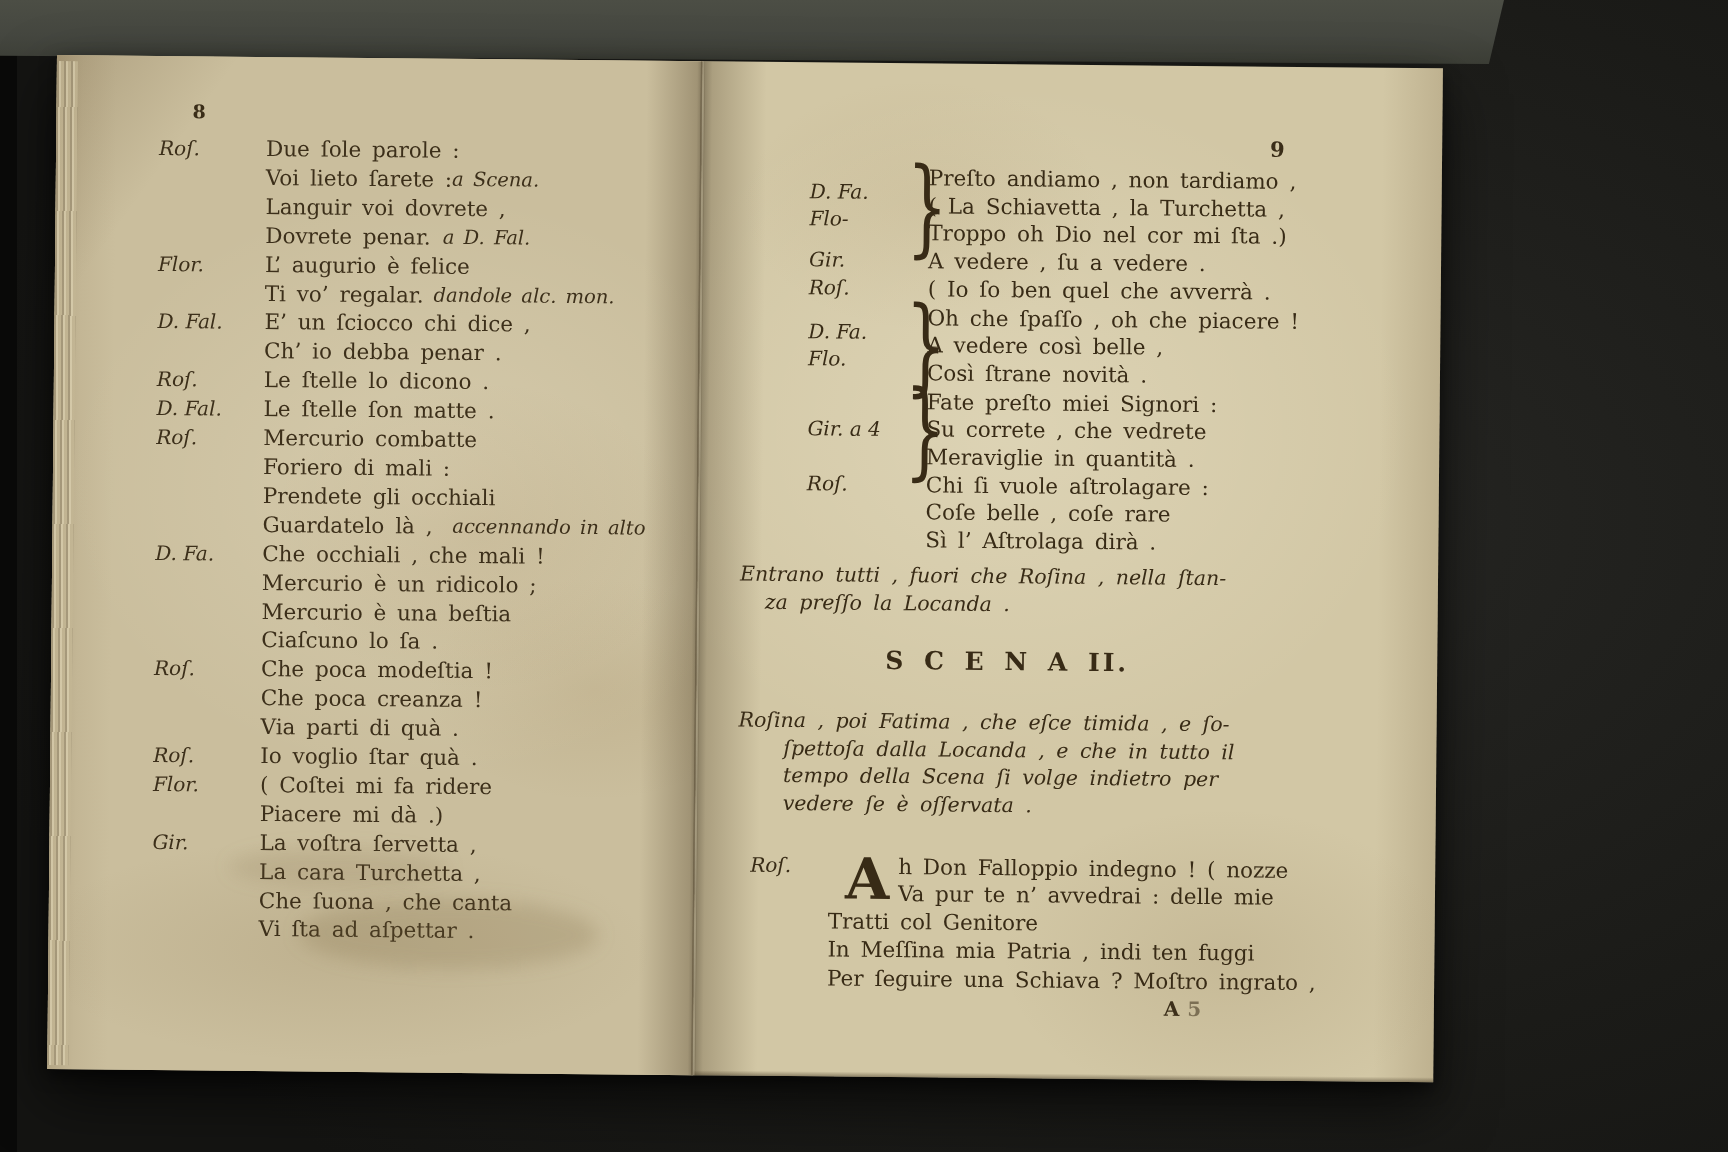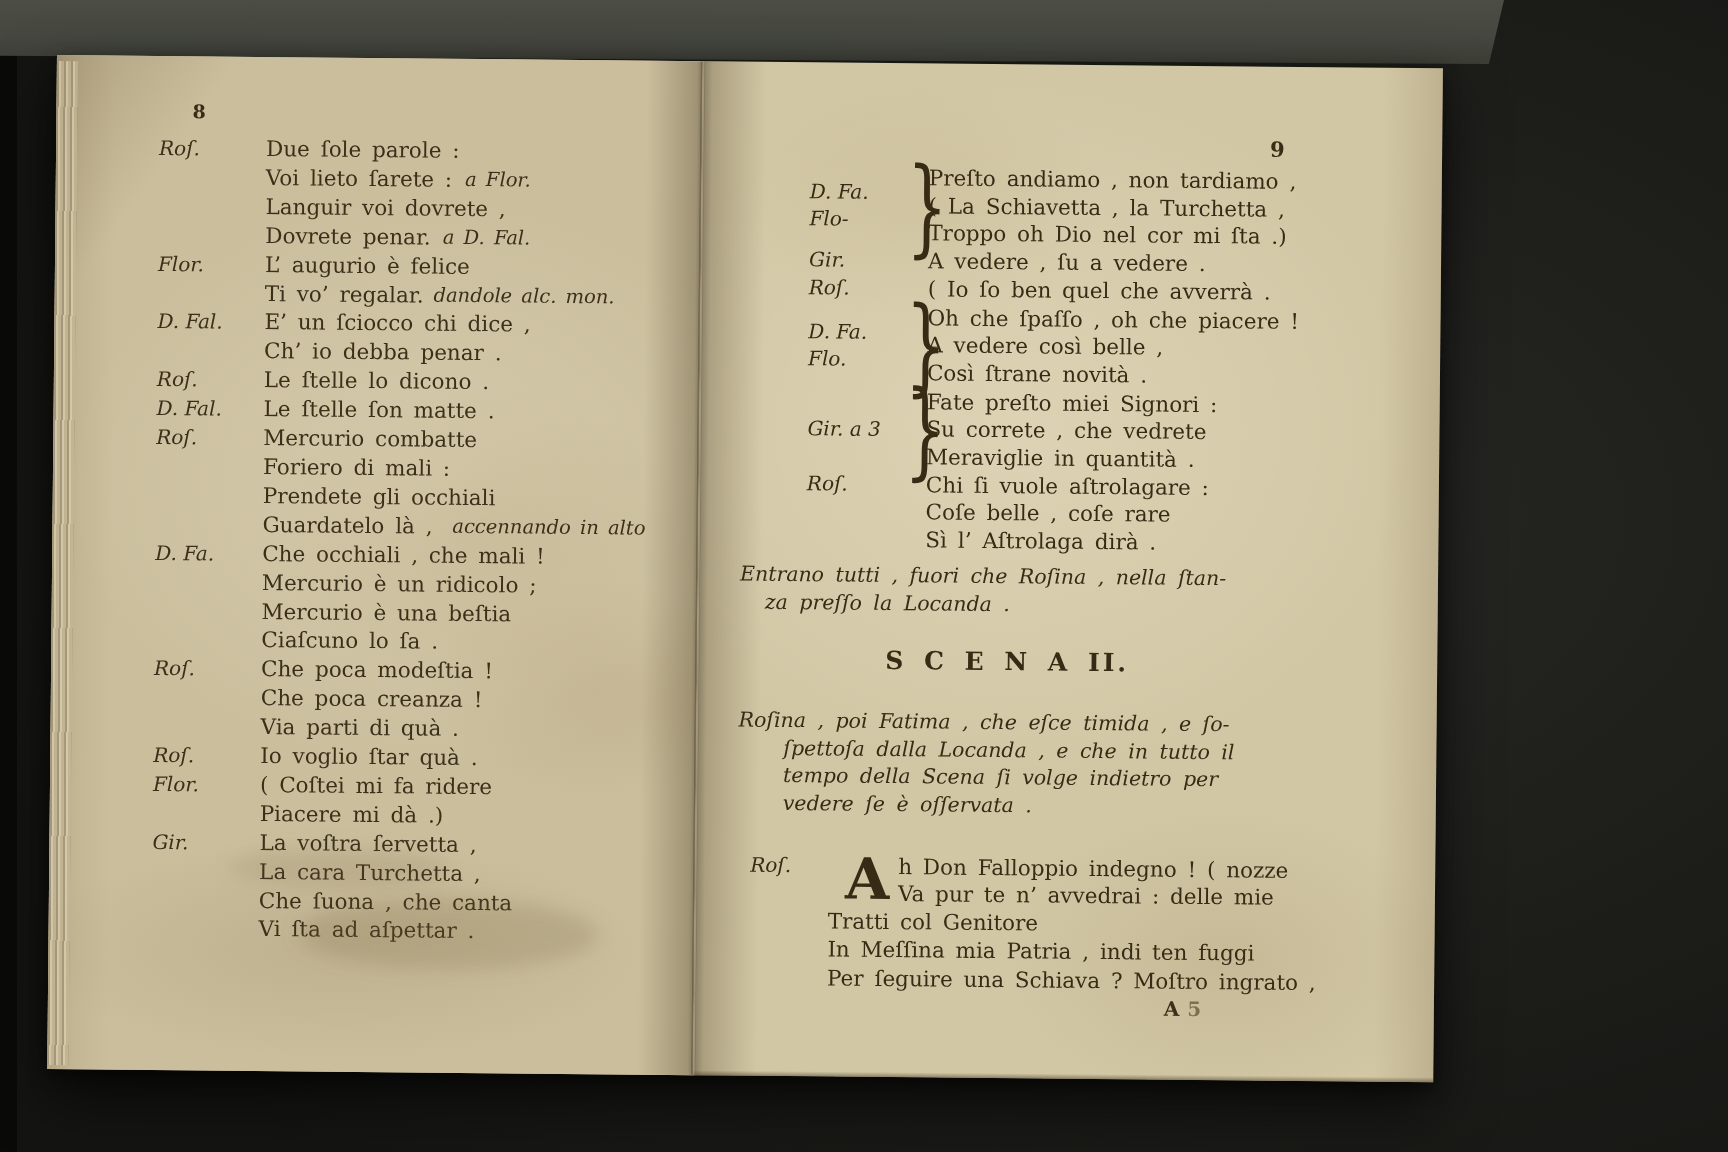--- a/index.html
+++ b/index.html
@@ -112,21 +112,21 @@
   <div class="page page-left">
     <span class="pagenum pagenum-left">8</span>
     <div class="lcontent" id="left-lines">
         <div class="vrow">
           <span class="speaker">Roſ.</span>
           <span class="vtext">Due ſole parole :</span>
         </div>
         <div class="vrow al-right">
           <span class="speaker"></span>
           <span class="vtext">Voi lieto ſarete :</span>
-          <span class="vnote">a Flor.</span>
+          <span class="vnote">a Scena.</span>
         </div>
         <div class="vrow">
           <span class="speaker"></span>
           <span class="vtext">Languir voi dovrete ,</span>
         </div>
         <div class="vrow al-right">
           <span class="speaker"></span>
           <span class="vtext">Dovrete penar.</span>
           <span class="vnote">a D. Fal.</span>
         </div>
@@ -263,21 +263,21 @@
           </div>
           <span class="brace">}</span>
           <div class="blines">
             <div class="bl rtext">Oh che ſpaſſo , oh che piacere !</div>
             <div class="bl rtext">A vedere così belle ,</div>
             <div class="bl rtext">Così ſtrane novità .</div>
           </div>
         </div>
         <div class="brow">
           <div class="bspk">
-            <div class="bsp">Gir. a 3</div>
+            <div class="bsp">Gir. a 4</div>
           </div>
           <span class="brace">}</span>
           <div class="blines">
             <div class="bl rtext">Fate preſto miei Signori :</div>
             <div class="bl rtext">Su correte , che vedrete</div>
             <div class="bl rtext">Meraviglie in quantità .</div>
           </div>
         </div>
         <div class="rrow">
           <span class="rspeaker">Roſ.</span>

